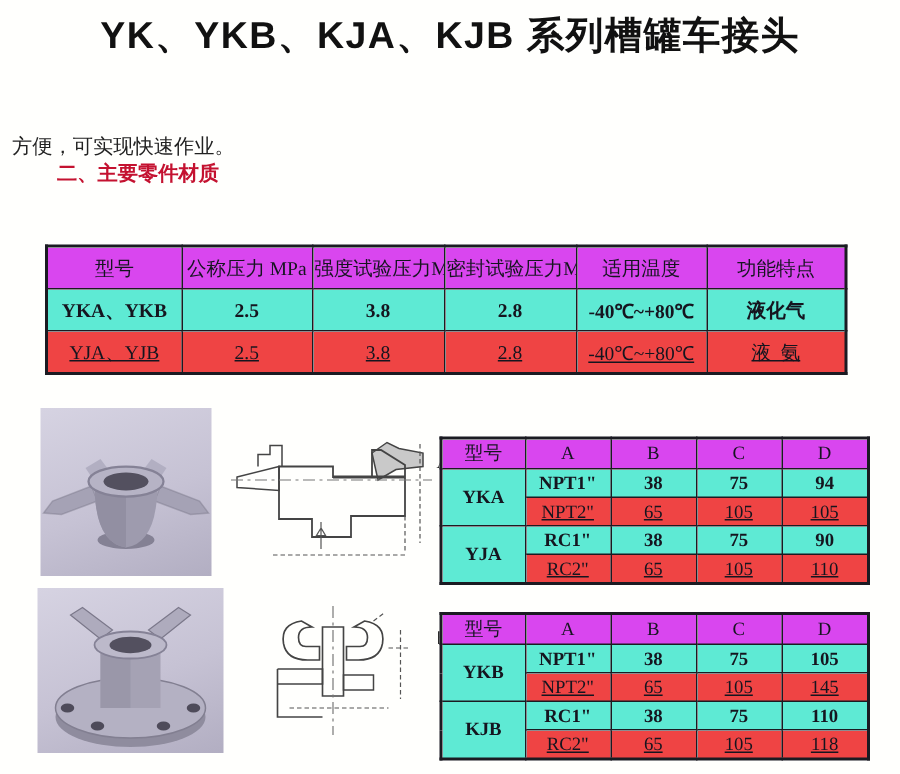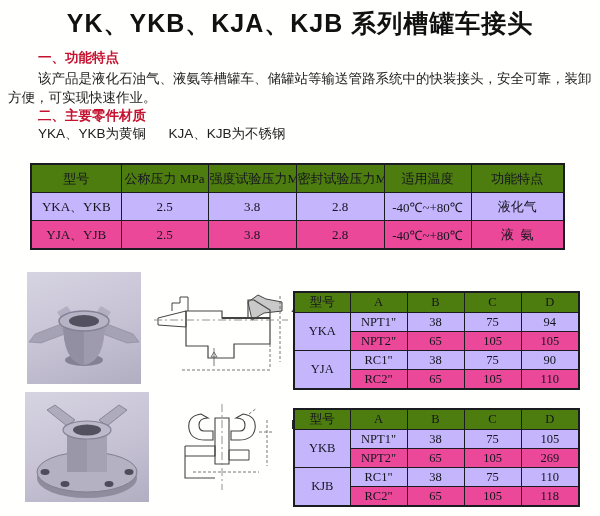--- a/index.html
+++ b/index.html
@@ -11,40 +11,37 @@
          letter-spacing:1px;color:#111;}
   .red-head{color:#c41230;font-weight:bold;font-size:13.5px;}
   .body-line{font-size:13.5px;color:#222;white-space:pre;}
   table{border-collapse:collapse;table-layout:fixed;background:#fff;}
   table.perf{border:2px solid #1b1b22;}
   table.dim{border:2px solid #1b1b22;}
   td{border:1px solid #1b1b22;text-align:center;vertical-align:middle;
      font-family:"Liberation Serif",serif;color:#15151f;overflow:hidden;white-space:pre;}
   .perf td{height:25px;font-size:13px;}
   .dim td{height:16px;font-size:12.5px;}
-  .hd{background:#4d7c0f;}
-  .yl{background:#ec4899;}
-  .wh{background:#c4b5fd;}
+  .hd{background:#d946ef;}
+  .yl{background:#ef4444;text-decoration:underline;}
+  .wh{background:#5eead4;font-weight:bold;}
   .type-label{font-family:"Liberation Serif",serif;font-size:13px;color:#222;margin-top:23px;}
   .photo{background:linear-gradient(160deg,#d6d3e2 0%,#c6c2d4 55%,#b2aec2 100%);}
   .drawing{background:#fffffd;}
 </style>
 </head>
 <body>
 
 <div class="page">
 
   <div class="abs title">YK、YKB、KJA、KJB 系列槽罐车接头</div>
 
-  <div class="abs red-head" style="left:38px;top:49px;">一、功能特点</div>
-  <div class="abs body-line" style="left:38px;top:70px;">该产品是液化石油气、液氨等槽罐车、储罐站等输送管路系统中的快装接头，安全可靠，装卸</div>
   <div class="abs red-head" style="left:38px;top:107px;">二、主要零件材质</div>
 
   <div class="abs body-line" style="left:8px;top:89px;">方便，可实现快速作业。</div>
-  <div class="abs body-line" style="left:38px;top:125px;">YKA、YKB为黄铜      KJA、KJB为不锈钢</div>
 
 
   <table class="abs perf" style="left:30px;top:163px;width:533px;">
     <colgroup>
         <col style="width:90px">
         <col style="width:87px">
         <col style="width:88px">
         <col style="width:88px">
         <col style="width:87px">
         <col style="width:93px">
@@ -203,21 +200,21 @@
       <td class="wh" rowspan="2">YKB</td>
       <td class="wh">NPT1"</td>
       <td class="wh">38</td>
       <td class="wh">75</td>
       <td class="wh">105</td>
     </tr>
     <tr>
       <td class="yl">NPT2"</td>
       <td class="yl">65</td>
       <td class="yl">105</td>
-      <td class="yl">269</td>
+      <td class="yl">145</td>
     </tr>
     <tr>
       <td class="wh" rowspan="2">KJB</td>
       <td class="wh">RC1"</td>
       <td class="wh">38</td>
       <td class="wh">75</td>
       <td class="wh">110</td>
     </tr>
     <tr>
       <td class="yl">RC2"</td>

